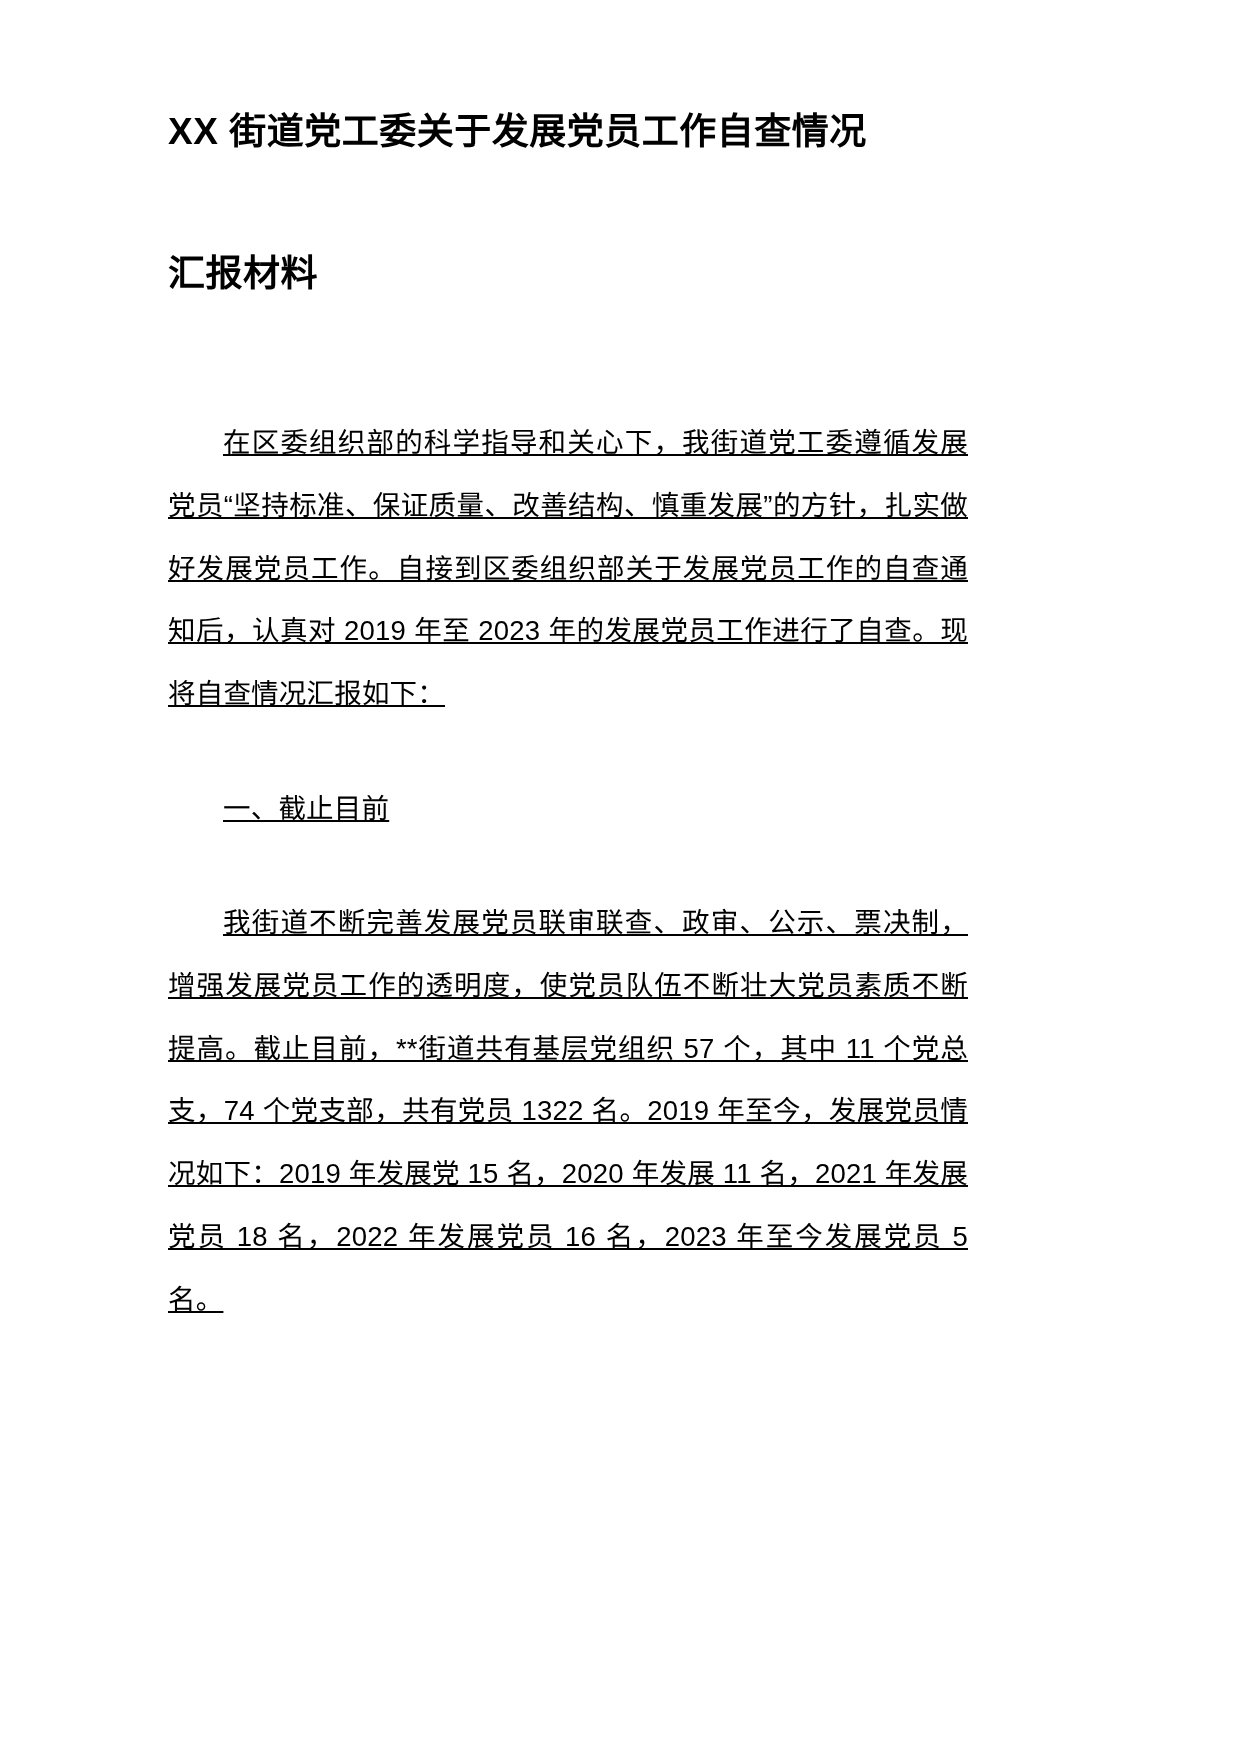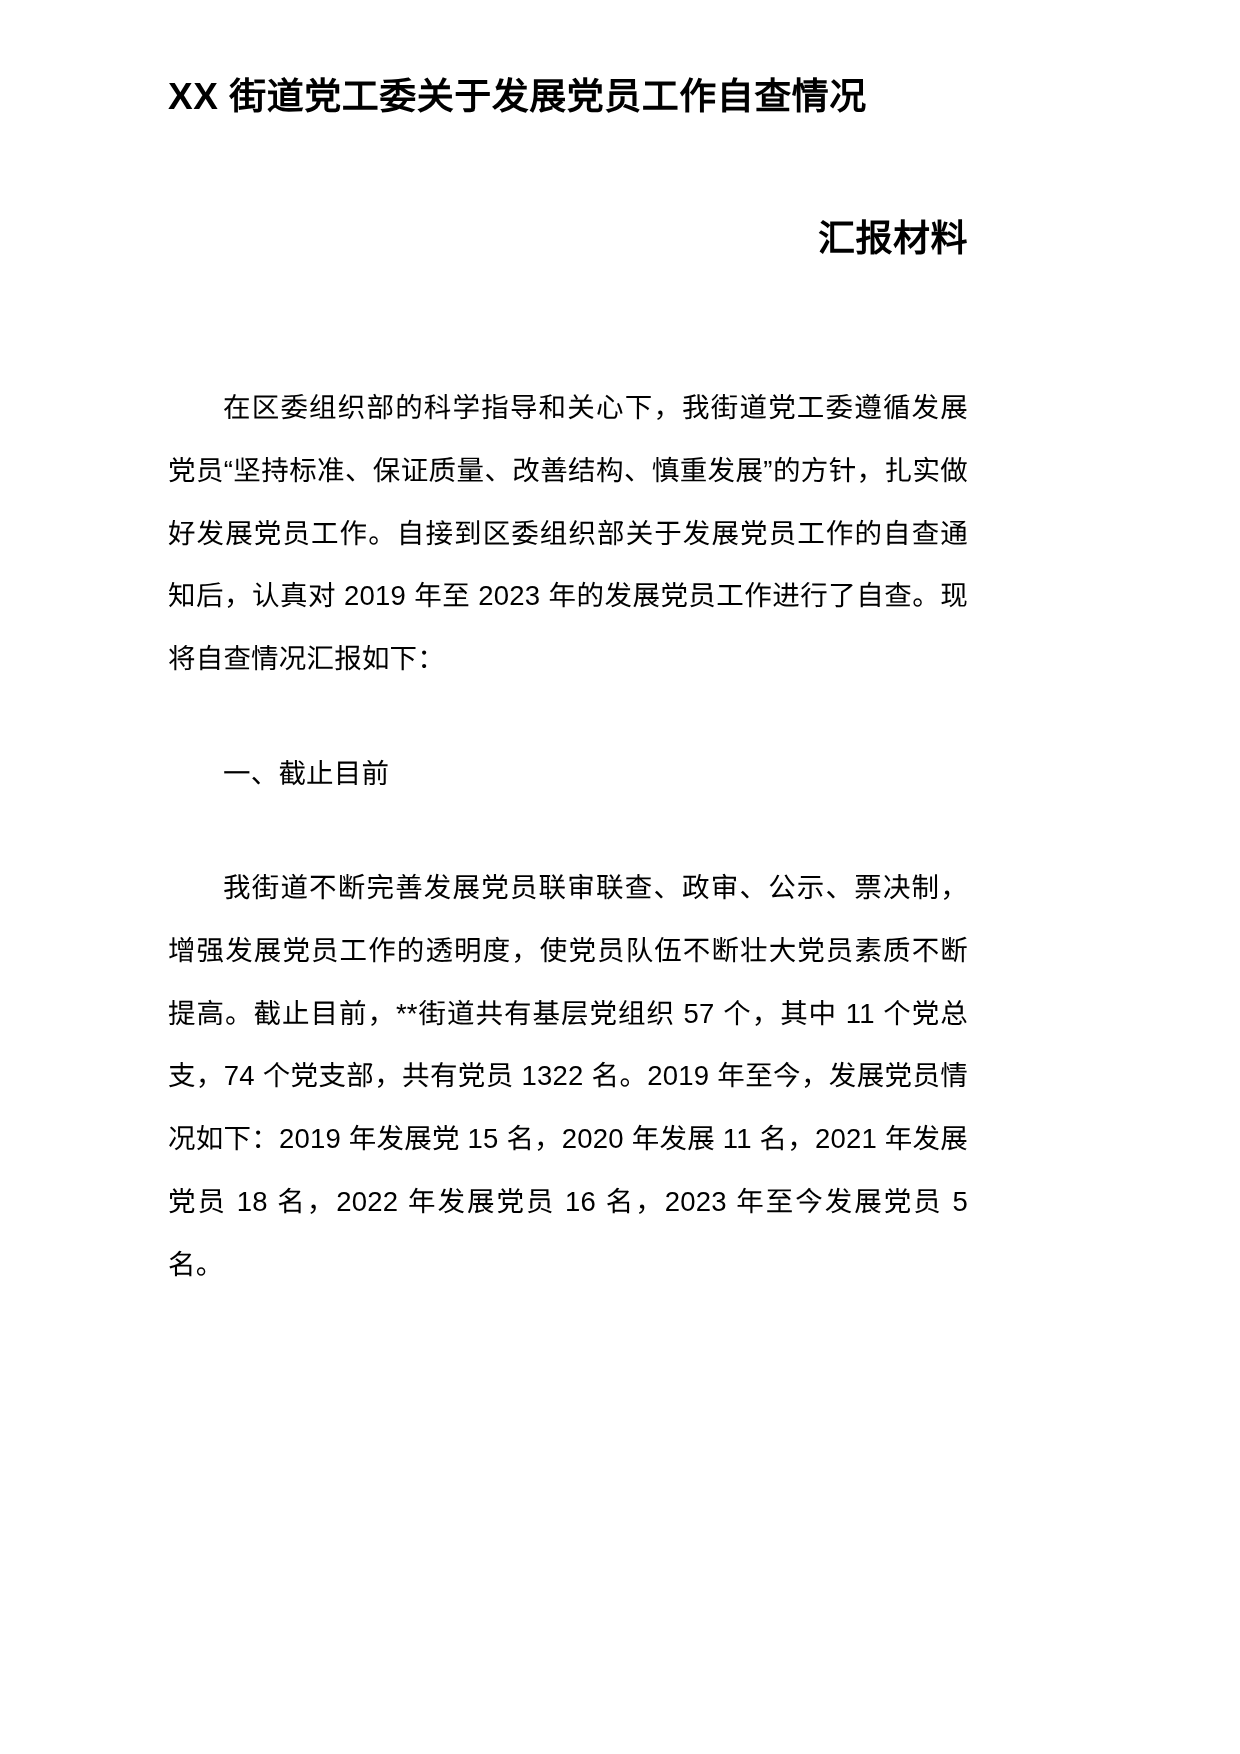--- a/index.html
+++ b/index.html
@@ -26,30 +26,31 @@
   }
   .doc-title {
     font-size: 37px;
     font-weight: bold;
     line-height: 1.45;
     letter-spacing: 0.5px;
     text-align: center;
     margin: 0;
   }
   .title-line-1 {
-    margin-top: 70px;
+    margin-top: 105px;
     text-align: left;
     white-space: nowrap;
   }
   .title-line-2 {
     margin-top: 88px;
-    text-align: right;
+    text-align: left;
   }
   .body-block {
     margin-top: 112px;
+    text-decoration: underline;
   }
   p.para {
     font-size: 27.5px;
     line-height: 2.28;
     margin: 0 0 34px 0;
     text-align: justify;
     text-justify: inter-ideograph;
     letter-spacing: 0.2px;
   }
   p.para.indent {

